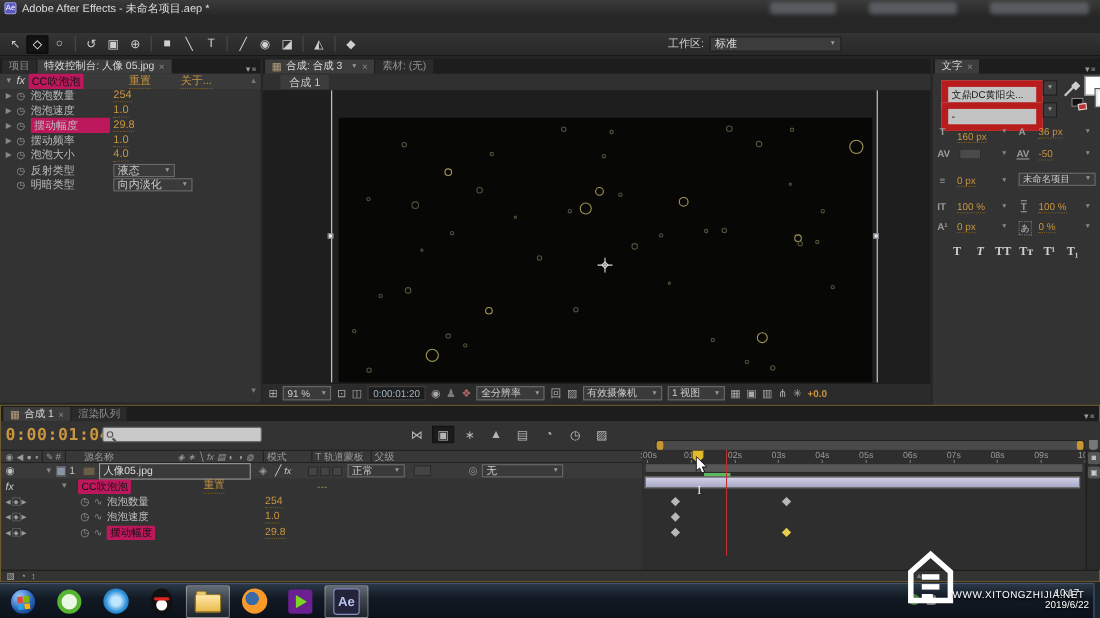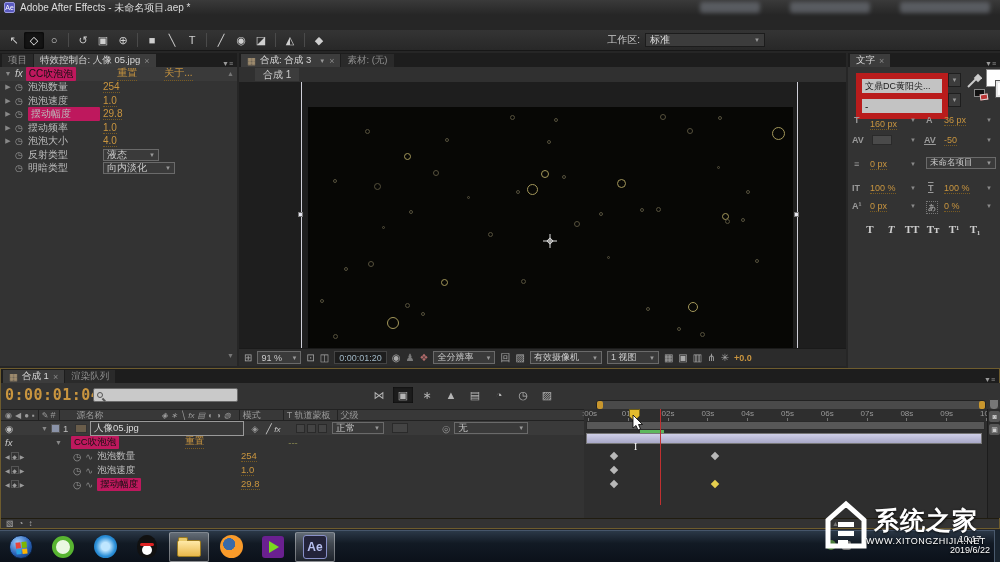--- a/index.html
+++ b/index.html
@@ -457,21 +457,21 @@
       <span>父级</span>
     </div>
 
     <div class="tlrow" style="top:52px;background:#3a3a3a">
       <span style="width:14px;padding-left:4px">◉</span>
       <span style="width:26px"></span>
       <span style="width:10px;color:#888;font-size:7px">▼</span>
       <span style="width:9px;height:9px;background:#8a93a8;border:1px solid #555;margin-right:3px"></span>
       <span style="width:12px">1</span>
       <span style="width:12px;height:9px;background:#6a5d4a;border:1px solid #333;margin-right:3px"></span>
-      <span class="namebox" style="width:154px">人像05.jpg</span>
+      <span class="namebox" style="width:138px">人像05.jpg</span>
       <span style="width:22px;text-align:center;color:#999">◈</span>
       <span style="width:30px;color:#ccc">╱ <i style="font-size:8px">fx</i></span>
       <span style="width:34px;display:flex;gap:2px">
         <span style="width:9px;height:9px;background:#444;border:1px solid #2a2a2a"></span>
         <span style="width:9px;height:9px;background:#444;border:1px solid #2a2a2a"></span>
         <span style="width:9px;height:9px;background:#444;border:1px solid #2a2a2a"></span>
       </span>
       <span class="ddbox" style="width:52px;margin-left:2px">
           <span>正常</span>
           <span class="ddarrow">▼</span>
@@ -633,17 +633,16 @@
   </div>
   <div id="showdesktop"></div>
 
   <div id="watermark" class="a">
     <svg width="48" height="52" style="position:absolute;left:0;top:2px">
       <path d="M6,22 L24,6 L42,22 L42,48 L6,48 Z" fill="none" stroke="#fff" stroke-width="5"></path>
       <rect x="16" y="24" width="16" height="5" fill="#fff"></rect>
       <rect x="16" y="33" width="16" height="5" fill="#fff"></rect>
       <rect x="16" y="42" width="10" height="5" fill="#fff"></rect>
     </svg>
-    <div id="wm-title">系统之家</div>
     <div id="wm-url">WWW.XITONGZHIJIA.NET</div>
   </div>
 
 </div>
 
 </body></html>

